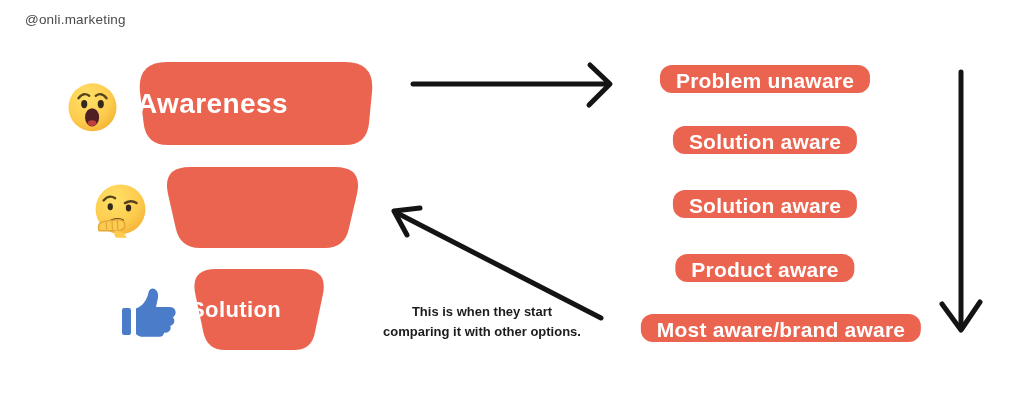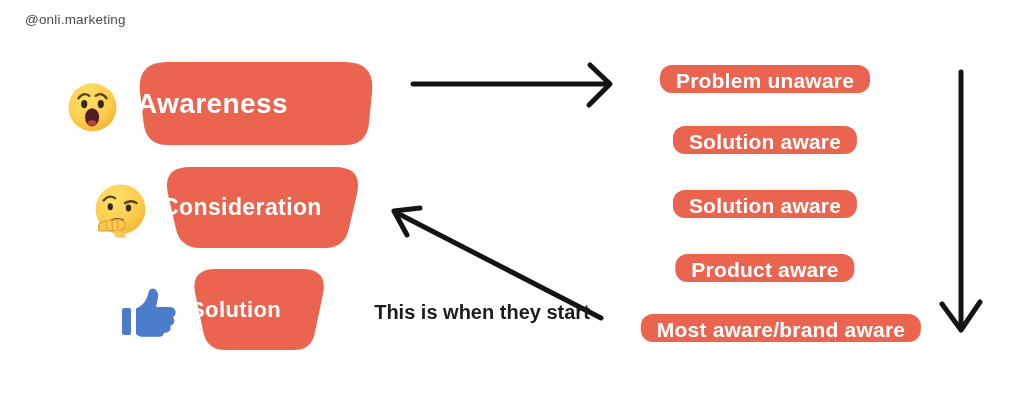--- a/index.html
+++ b/index.html
@@ -44,21 +44,21 @@
     padding:4px 16px 0 16px;border-radius:12px;white-space:nowrap;letter-spacing:.2px;
   }
   #pill-0{top:65px;}
   #pill-1{top:126px;}
   #pill-2{top:190px;}
   #pill-3{top:254px;}
   #pill-4{top:314px;margin-left:16px;}
   
   .annotation{
     position:absolute;left:350px;top:302px;width:264px;text-align:center;
-    font-size:20px;font-weight:bold;color:#1c1c1c;line-height:20px;
+    font-size:13px;font-weight:bold;color:#1c1c1c;line-height:20px;
   }
   .annotation span{display:block;}
 </style>
 </head>
 <body>
 
 <div id="canvas">
 
   <div class="handle">@onli.marketing</div>
 
@@ -106,21 +106,20 @@
       <path d="M21 43 Q28 39.5 34.5 42.5" stroke="#57421e" stroke-width="2.7" fill="none" stroke-linecap="round"></path>
       <path d="M8 54 Q5 45 14 43.5 L29 41.5 Q37.5 42 36.8 48 Q36 53.5 29.5 54 Z" fill="#FDCB4D" stroke="#E2A63D" stroke-width="1.6" stroke-linejoin="round"></path>
       <path d="M16 44 L16.5 52 M22.5 43 L23 53 M28.5 42.5 L29 53.5" stroke="#E2A63D" stroke-width="1.4" stroke-linecap="round"></path>
       <path d="M29.5 54 Q37 56 39 62 L27 62 Q24 58 25.5 54 Z" fill="#FDCB4D"></path>
     </svg>
   </div>
   <div class="stage stage-shape" id="stage-consideration">
     <svg class="shape" viewBox="0 0 201 81" preserveAspectRatio="none">
       <path d="M28 0 L173 0 Q201 0 195 27 L187 61 Q183 81 163 81 L38 81 Q18 81 13.7 61 L6 27 Q0 0 28 0 Z"></path>
     </svg>
-    <span class="stage-label">Consideration</span>
   </div>
 
   <div class="emoji" id="icon-thumb">
     <svg viewBox="0 0 60 52">
       <g fill="var(--thumb_blue,#4A7CC9)">
         <rect x="2" y="21" width="9" height="27" rx="2.2"></rect>
         <path d="M16 47 L16 21.5 C22 19.5 27 13.5 28.5 5.5 C29.2 2 32.4 0.6 34.8 2 C37.4 3.6 38.6 7 38 10.5 L36 20 L50 20 C53.5 20 56 22.8 55.6 26 C55.4 27.8 54.3 29.3 52.8 30.2 C54.3 31.6 54.8 33.9 53.9 35.9 C53.2 37.4 51.8 38.4 50.3 38.7 C51 40.3 50.8 42.3 49.6 43.8 C48.6 45 47.1 45.7 45.6 45.7 L44 45.7 C43.9 48 42 49.8 39.6 49.8 L22.5 49.8 C20.2 49.8 17.8 48.9 16 47 Z"></path>
       </g>
     </svg>
   </div>
@@ -147,15 +146,16 @@
   </svg>
 
   <div class="pill" id="pill-0">Problem unaware</div>
   <div class="pill" id="pill-1">Solution aware</div>
   <div class="pill" id="pill-2">Solution aware</div>
   <div class="pill" id="pill-3">Product aware</div>
   <div class="pill" id="pill-4">Most aware/brand aware</div>
 
   <div class="annotation">
     <span>This is when they start</span>
+    <span>comparing it with other options.</span>
   </div>
 
 </div>
 
 </body></html>

